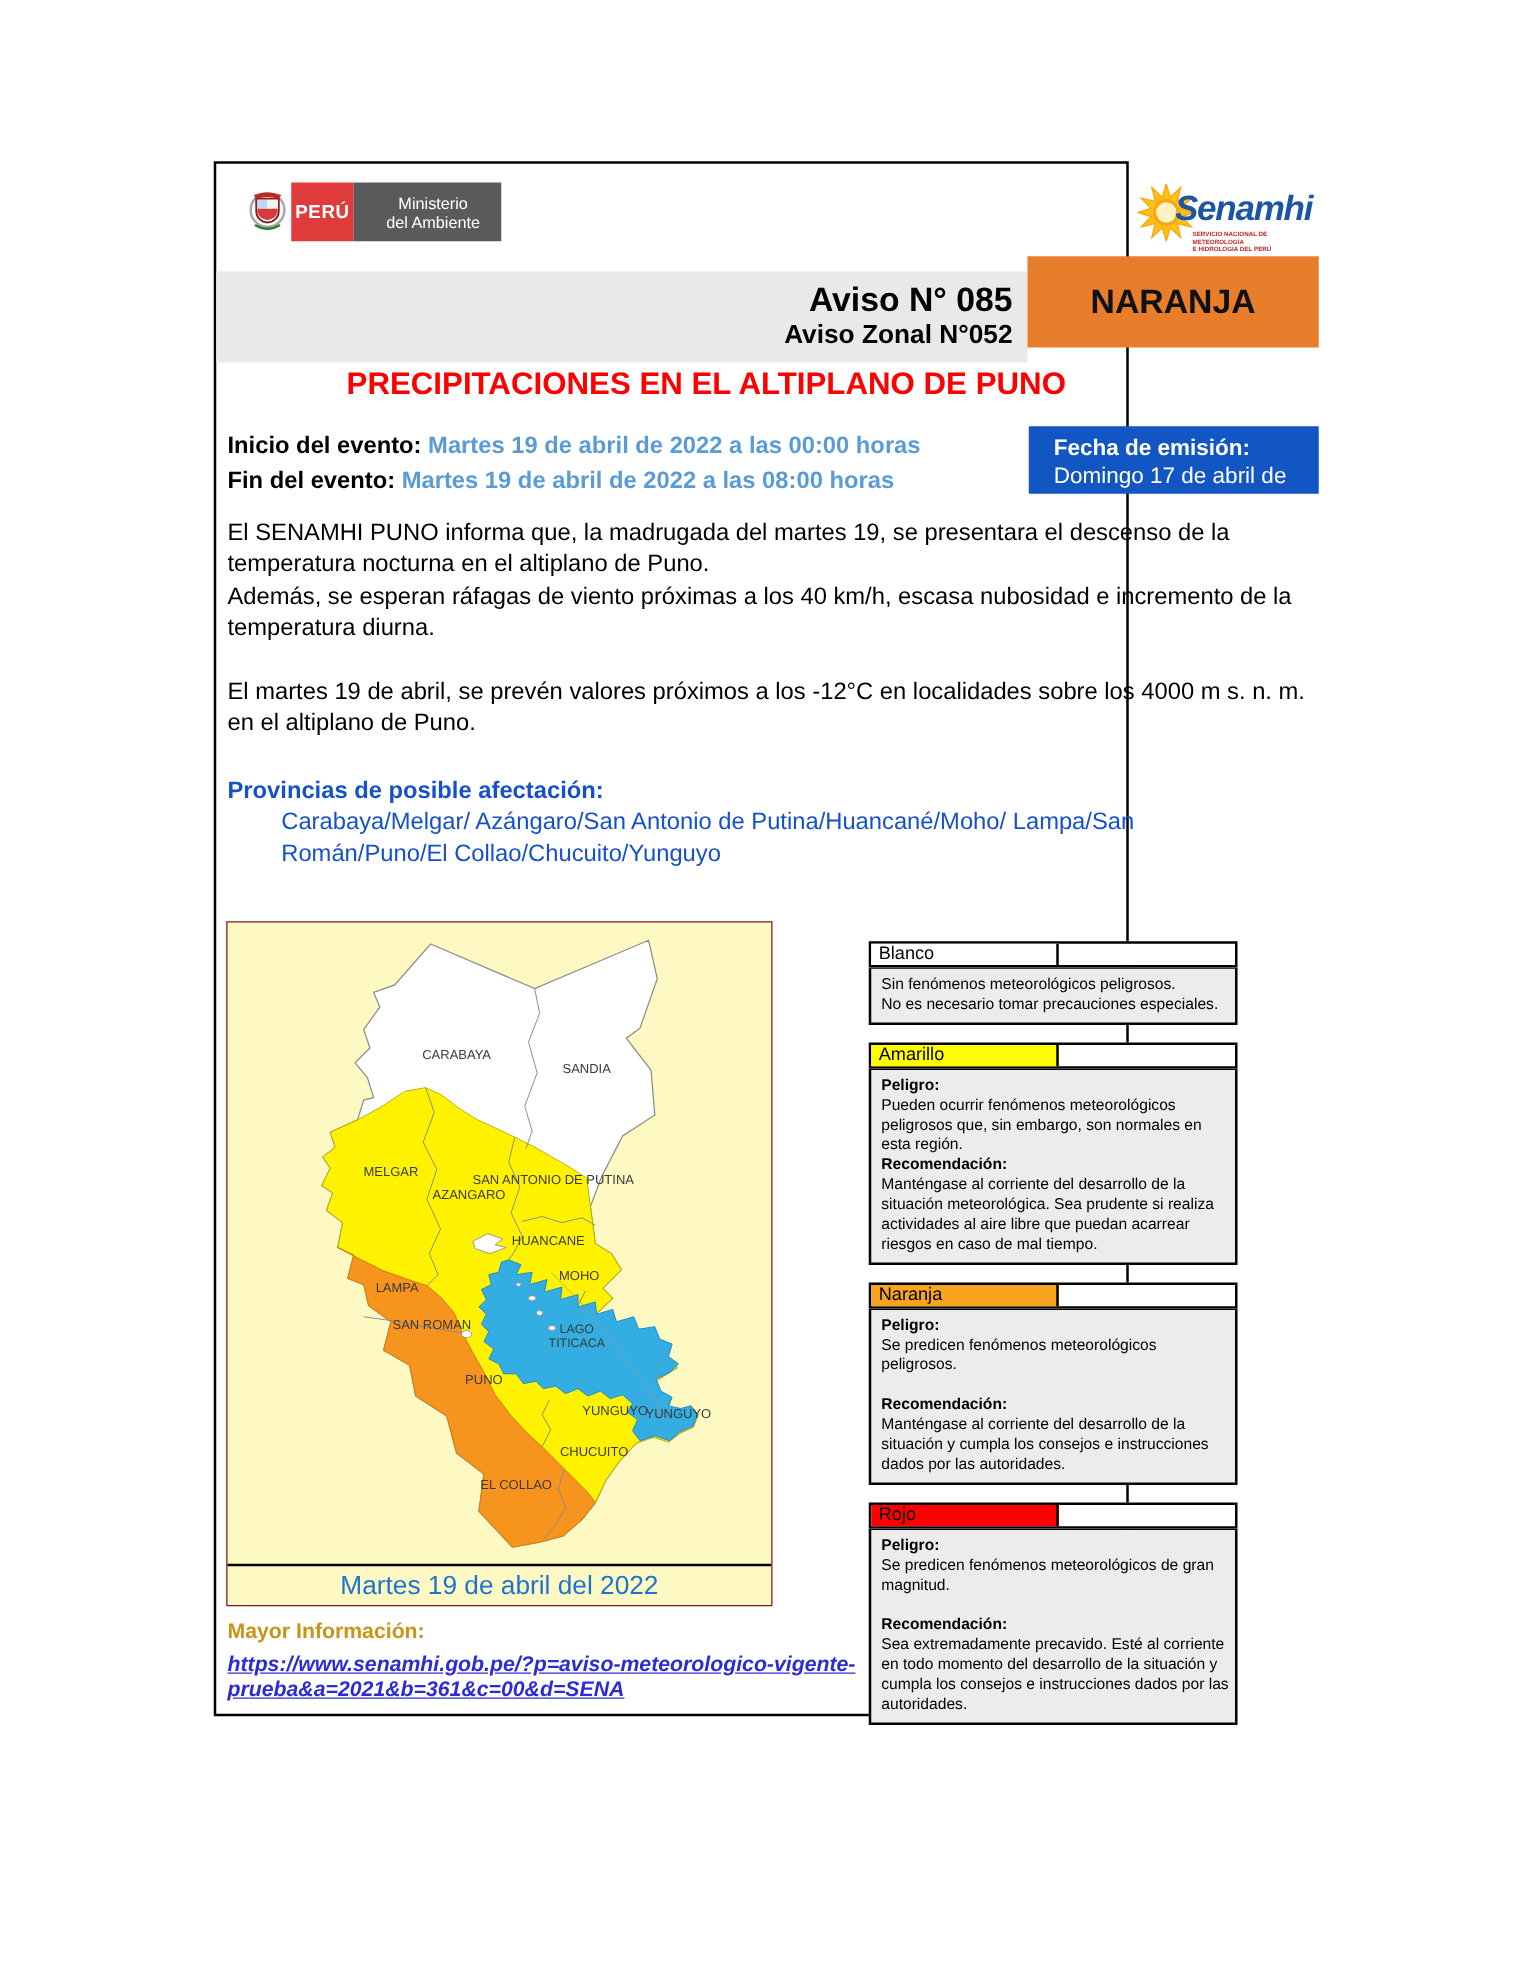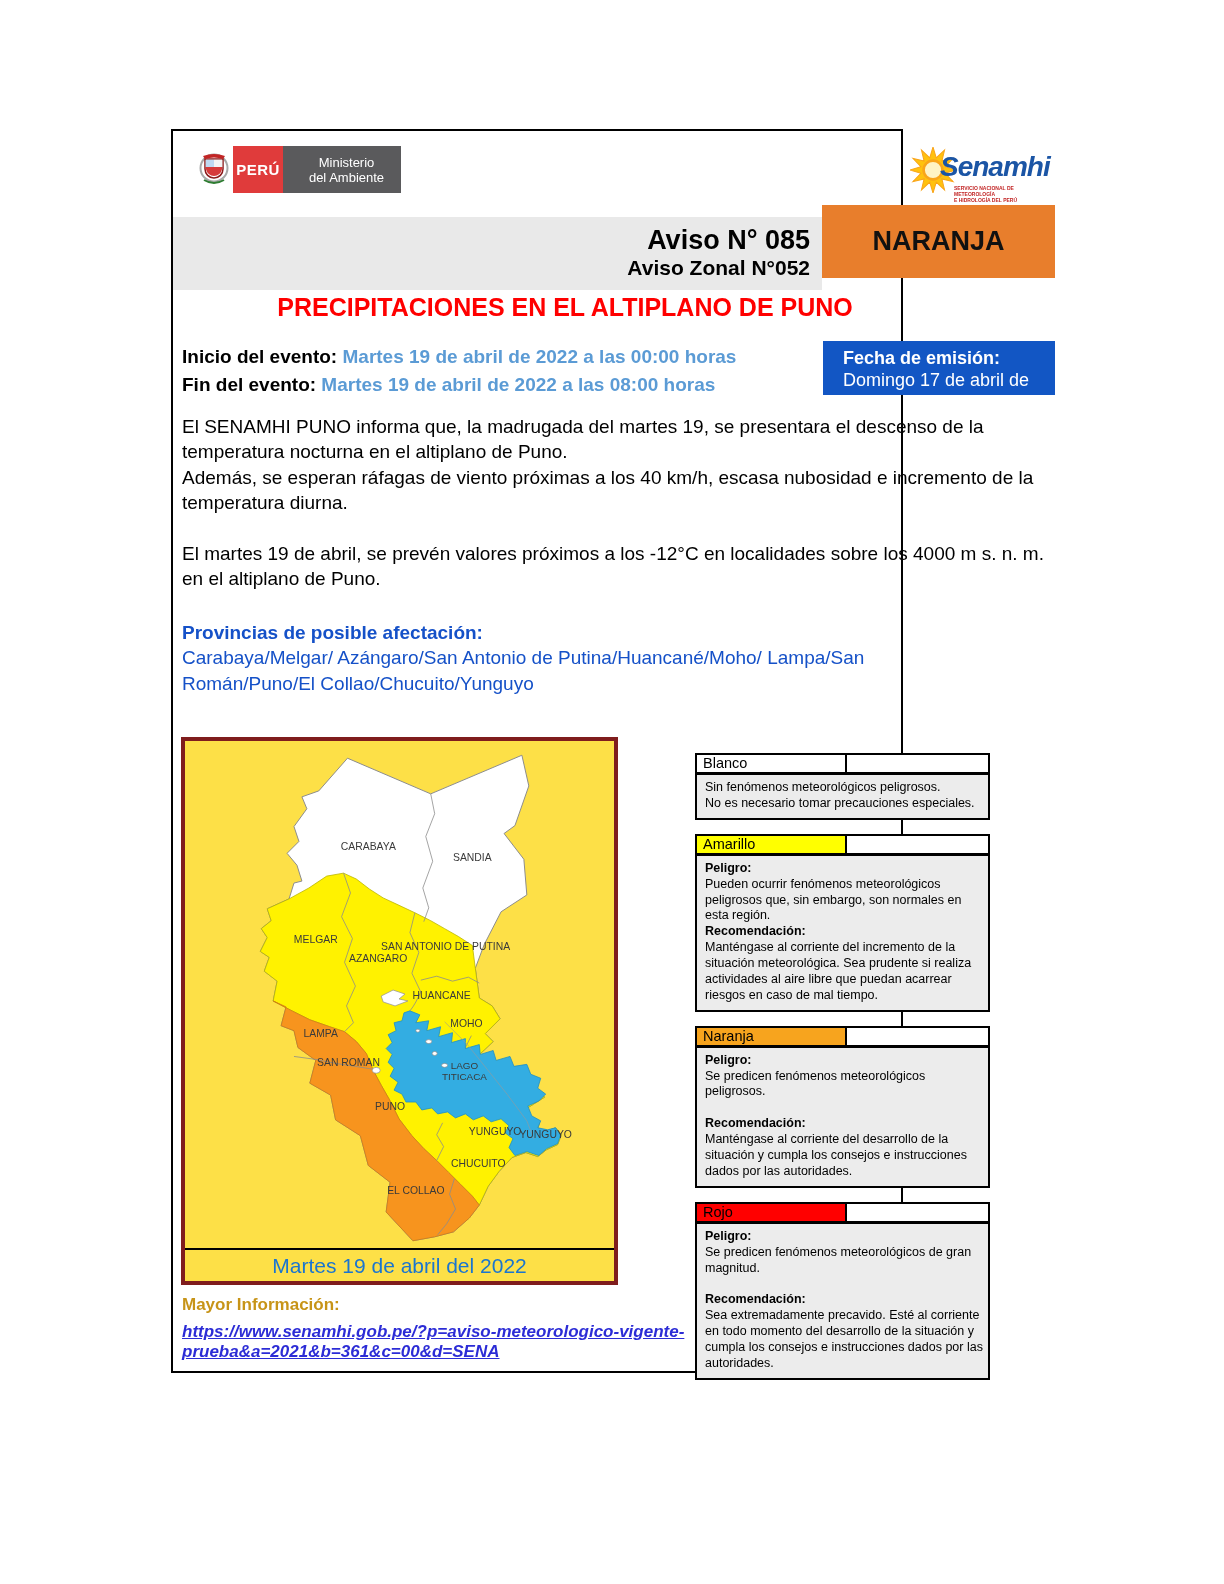--- a/index.html
+++ b/index.html
@@ -29,24 +29,24 @@
   .event { position:absolute; left:9px; top:212px; font-size:19px; line-height:28px; }
   .event b { color:#000; }
   .event .val { font-weight:bold; }
   .fecha-box { position:absolute; left:650px; top:210px; width:232px; height:54px; color:#fff; font-size:18px; line-height:22px; padding:6px 0 0 20px; }
   .fecha-box .fl { font-weight:bold; }
 
   .body-text { position:absolute; left:9px; top:283px; width:862px; font-size:19px; line-height:1.33; color:#000; }
   .body-text .p2 { margin-top:26px; }
 
   .prov { position:absolute; left:9px; top:489px; width:800px; font-size:19px; line-height:1.33; font-weight:bold; }
-  .prov .pv { font-weight:normal; }
-
-  
-  .map-box { position:absolute; left:8px; top:606px; width:437px; height:548px; border:4px solid #7f1d1d; background:#fde047; }
+  .prov .pv { font-weight:normal;margin-left:43px; }
+
+  
+  .map-box { position:absolute; left:8px; top:606px; width:437px; height:548px; border:1px solid #7f1d1d; background:#fef9c3; }
   .map-caption { position:absolute; left:0; bottom:0; width:100%; height:33px; border-top:2px solid #000; text-align:center; font-size:21px; line-height:31px; }
   .map-label { font-size:10.5px; fill:#3A3A3A; text-anchor:middle; font-family:"Liberation Sans", sans-serif; }
   .map-label.sm { font-size:10px; }
 
   
   .legend { position:absolute; left:522px; top:622px; width:295px; }
   .lg-header { display:flex; height:21px; border:2px solid #000; background:#fff; margin-top:14px; }
   .lg-header.first { margin-top:0; }
   .lg-swatch { width:150px; border-right:2px solid #000; font-size:14.5px; line-height:17px; padding-left:6px; color:#000; }
   .lg-body { background:#ECECEC; border:2px solid #000; border-top-width:1.5px; padding:5px 0 6px 8px; font-size:12.5px; line-height:1.27; color:#000; }
@@ -200,21 +200,21 @@
       <div class="lg-header">
         <div class="lg-swatch" style="background-color: rgb(255, 255, 0);">Amarillo</div>
       </div>
       <div class="lg-body">
         <div class="lg-sec">
           <div class="lg-head">Peligro:</div>
           <div>Pueden ocurrir fenómenos meteorológicos peligrosos que, sin embargo, son normales en esta región.</div>
         </div>
         <div class="lg-sec">
           <div class="lg-head">Recomendación:</div>
-          <div>Manténgase al corriente del incremento de la situación meteorológica. Sea prudente si realiza actividades al aire libre que puedan acarrear riesgos en caso de mal tiempo.</div>
+          <div>Manténgase al corriente del desarrollo de la situación meteorológica. Sea prudente si realiza actividades al aire libre que puedan acarrear riesgos en caso de mal tiempo.</div>
         </div>
       </div>
 
       <div class="lg-header">
         <div class="lg-swatch" style="background-color: rgb(247, 164, 30);">Naranja</div>
       </div>
       <div class="lg-body">
         <div class="lg-sec">
           <div class="lg-head">Peligro:</div>
           <div>Se predicen fenómenos meteorológicos peligrosos.</div>

